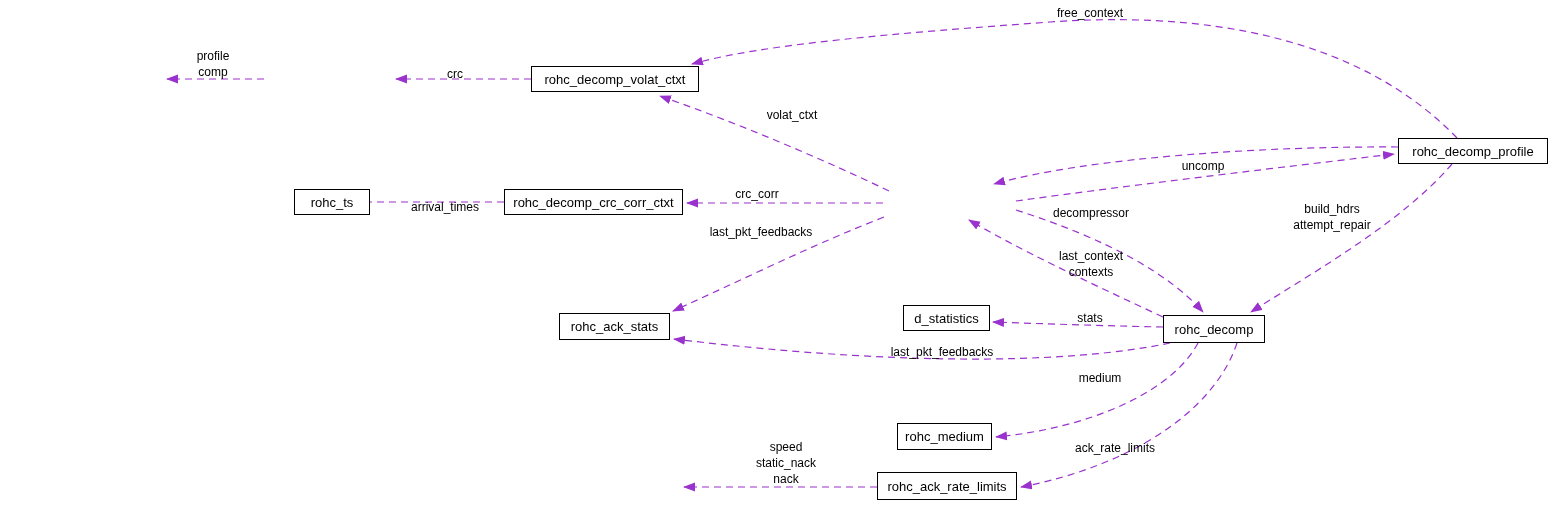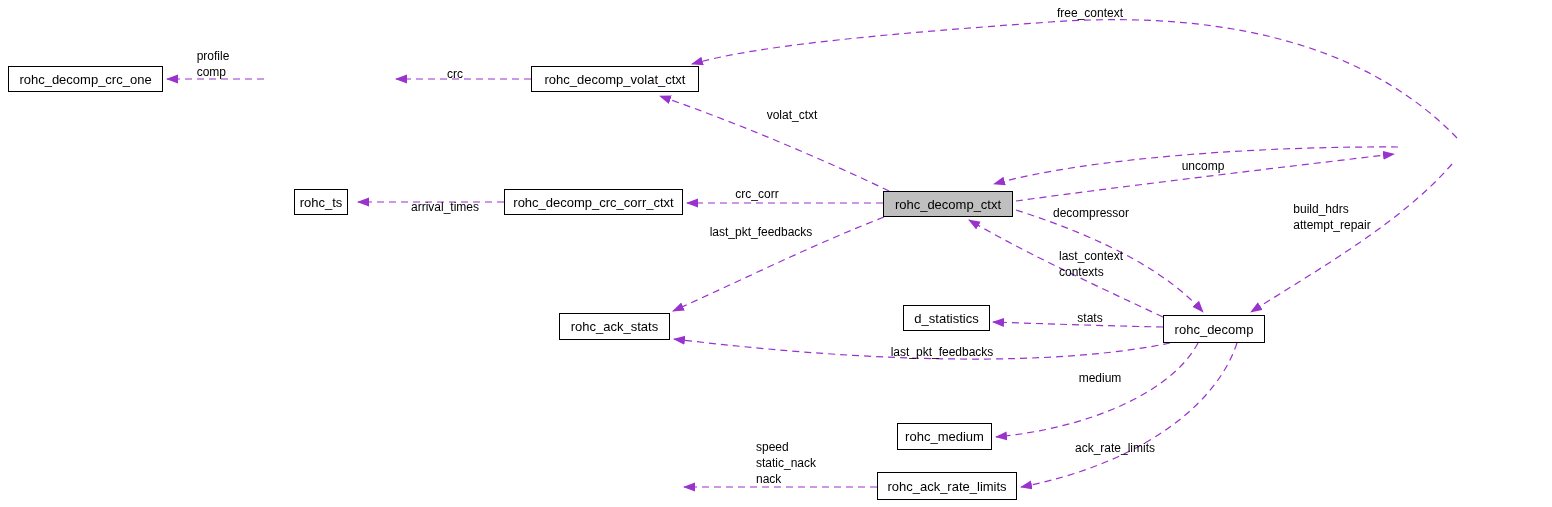--- a/index.html
+++ b/index.html
@@ -12,28 +12,28 @@
   path.edge{fill:none;stroke:var(--edge);stroke-width:1.2;stroke-dasharray:7 5;}
   #arr-tri{fill:var(--edge);}
   .node{
     position:absolute;box-sizing:border-box;border:1px solid var(--ink);
     background:var(--node-fill);color:var(--ink);font-size:13px;
     display:flex;align-items:center;justify-content:center;
     white-space:nowrap;cursor:pointer;
   }
   .node.hl{background:var(--hl-fill);}
   .elabel{
-    position:absolute;transform:translateX(-50%);
+    position:absolute;transform:translateX(-50%);text-align:center;
     font-size:12px;line-height:16px;color:var(--ink);white-space:nowrap;
   }
   
   #n-crc-one{left:8px;top:66px;width:155px;height:26px}
   #n-crc{left:264px;top:66px;width:128px;height:26px}
   #n-volat{left:531px;top:66px;width:168px;height:26px}
-  #n-ts{left:294px;top:189px;width:54px;height:26px}
+  #n-ts{left:294px;top:189px;width:76px;height:26px}
   #n-corr{left:504px;top:189px;width:179px;height:26px}
   #n-ctxt{left:883px;top:191px;width:130px;height:26px}
   #n-profile{left:1398px;top:138px;width:150px;height:26px}
   #n-ackstats{left:559px;top:313px;width:111px;height:27px}
   #n-dstat{left:903px;top:305px;width:87px;height:26px}
   #n-decomp{left:1163px;top:315px;width:102px;height:28px}
   #n-medium{left:897px;top:423px;width:95px;height:27px}
   #n-ratelimit{left:545px;top:472px;width:135px;height:28px}
   #n-ratelimits{left:877px;top:472px;width:140px;height:28px}
   
@@ -78,34 +78,31 @@
     <path class="edge" marker-end="url(#arr)" d="M 504 202 L 358 202"></path>
     <path class="edge" marker-end="url(#arr)" d="M 884 217 C 810 246 742 280 673 311"></path>
     <path class="edge" marker-end="url(#arr)" d="M 1170 343 C 1060 366 880 364 674 339"></path>
     <path class="edge" marker-end="url(#arr)" d="M 1163 327 C 1110 326 1050 324 993 322"></path>
     <path class="edge" marker-end="url(#arr)" d="M 1198 343 C 1172 392 1090 428 996 437"></path>
     <path class="edge" marker-end="url(#arr)" d="M 1237 343 C 1214 412 1130 466 1021 487"></path>
     <path class="edge" marker-end="url(#arr)" d="M 877 487 L 684 487"></path>
     <path class="edge" marker-end="url(#arr)" d="M 1452 164 C 1402 222 1320 268 1251 312"></path>
   </svg>
 
-  <div class="node" id="n-crc-one">
-      <span>rohc_decomp_crc_one</span>
-    </div>
   <div class="node" id="n-volat">
       <span>rohc_decomp_volat_ctxt</span>
     </div>
   <div class="node" id="n-ts">
       <span>rohc_ts</span>
     </div>
   <div class="node" id="n-corr">
       <span>rohc_decomp_crc_corr_ctxt</span>
     </div>
-  <div class="node hl" id="n-ctxt">
-      <span>rohc_decomp_ctxt</span>
+  <div class="node" id="n-profile">
+      <span>rohc_decomp_profile</span>
     </div>
   <div class="node" id="n-ackstats">
       <span>rohc_ack_stats</span>
     </div>
   <div class="node" id="n-dstat">
       <span>d_statistics</span>
     </div>
   <div class="node" id="n-decomp">
       <span>rohc_decomp</span>
     </div>

